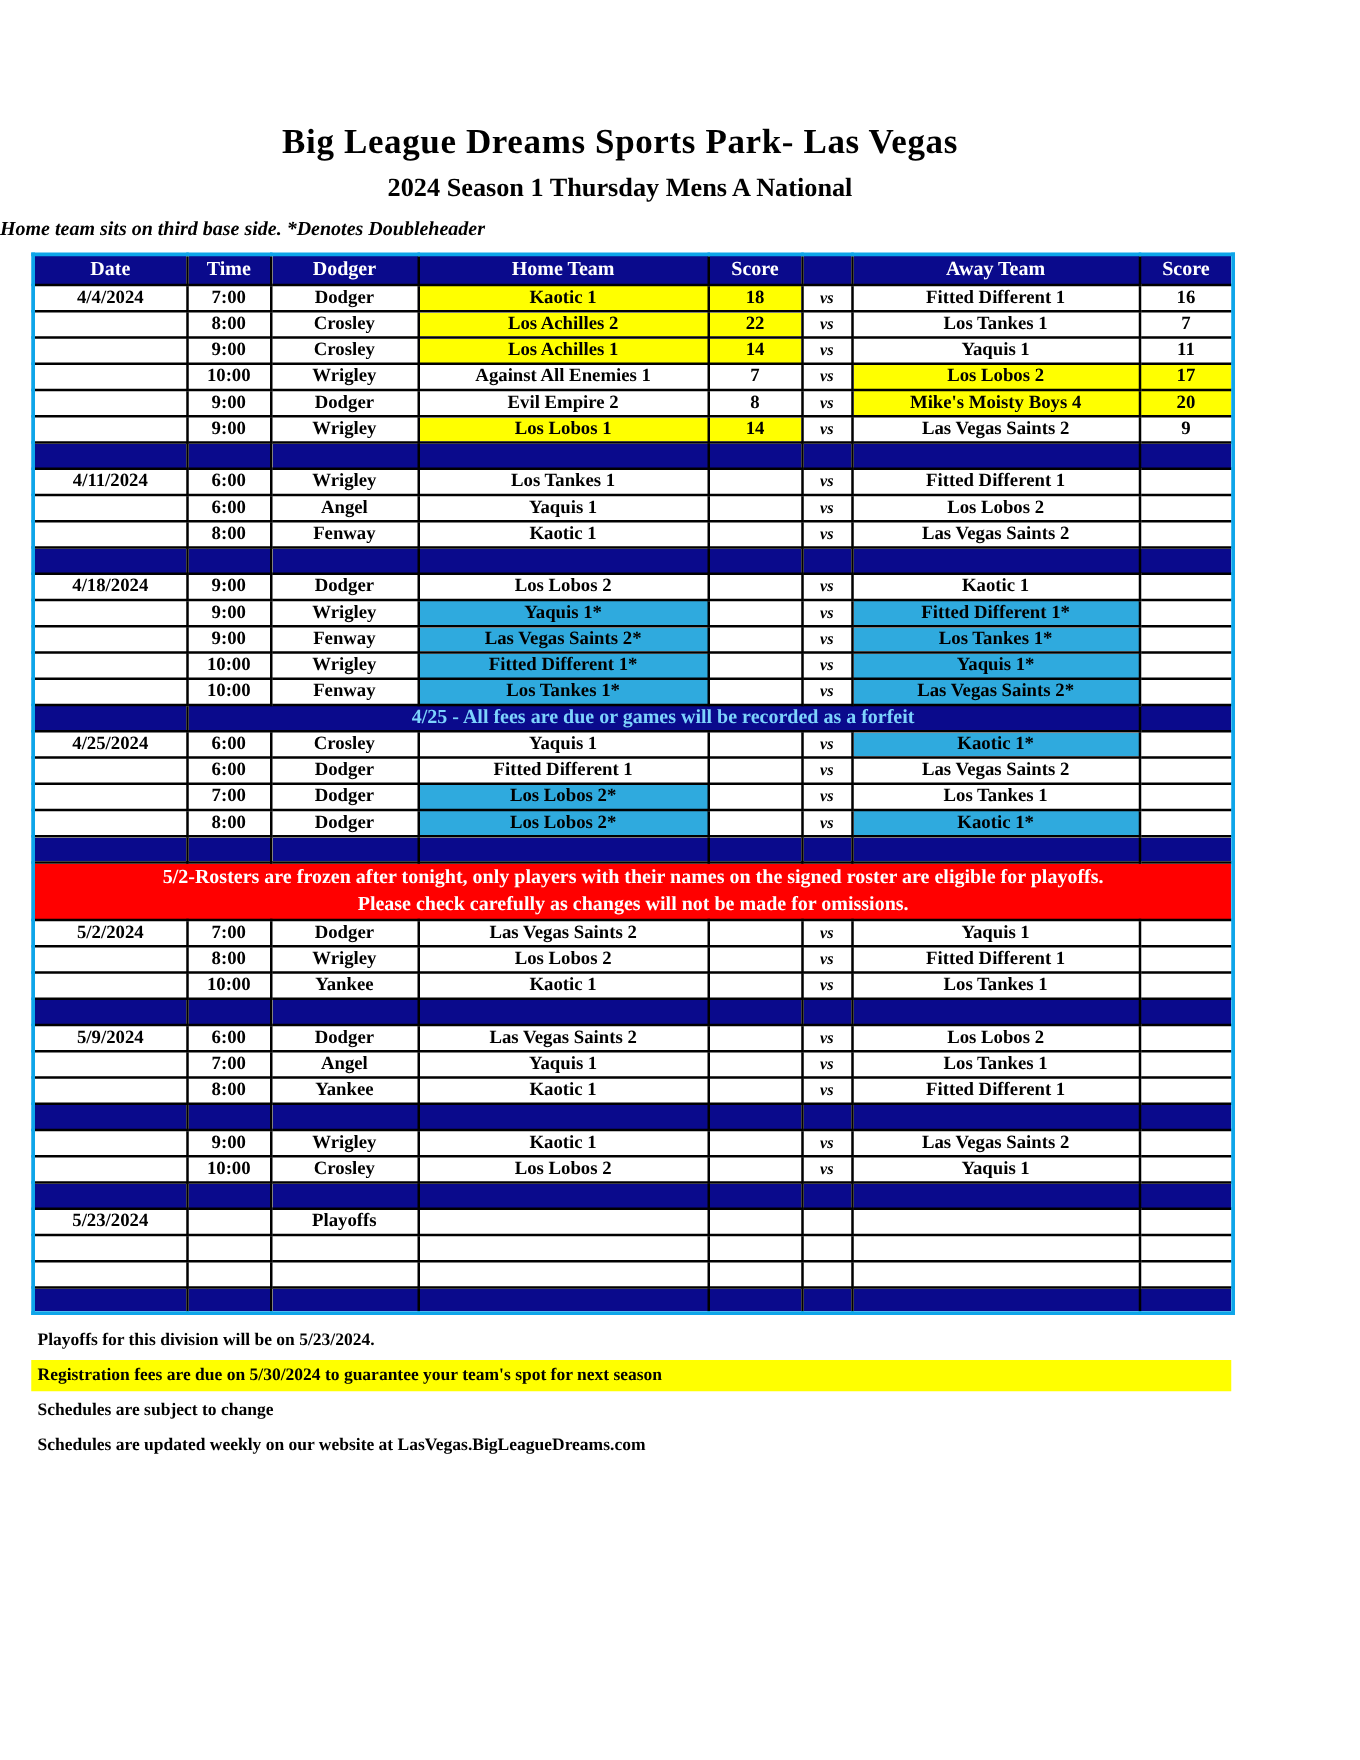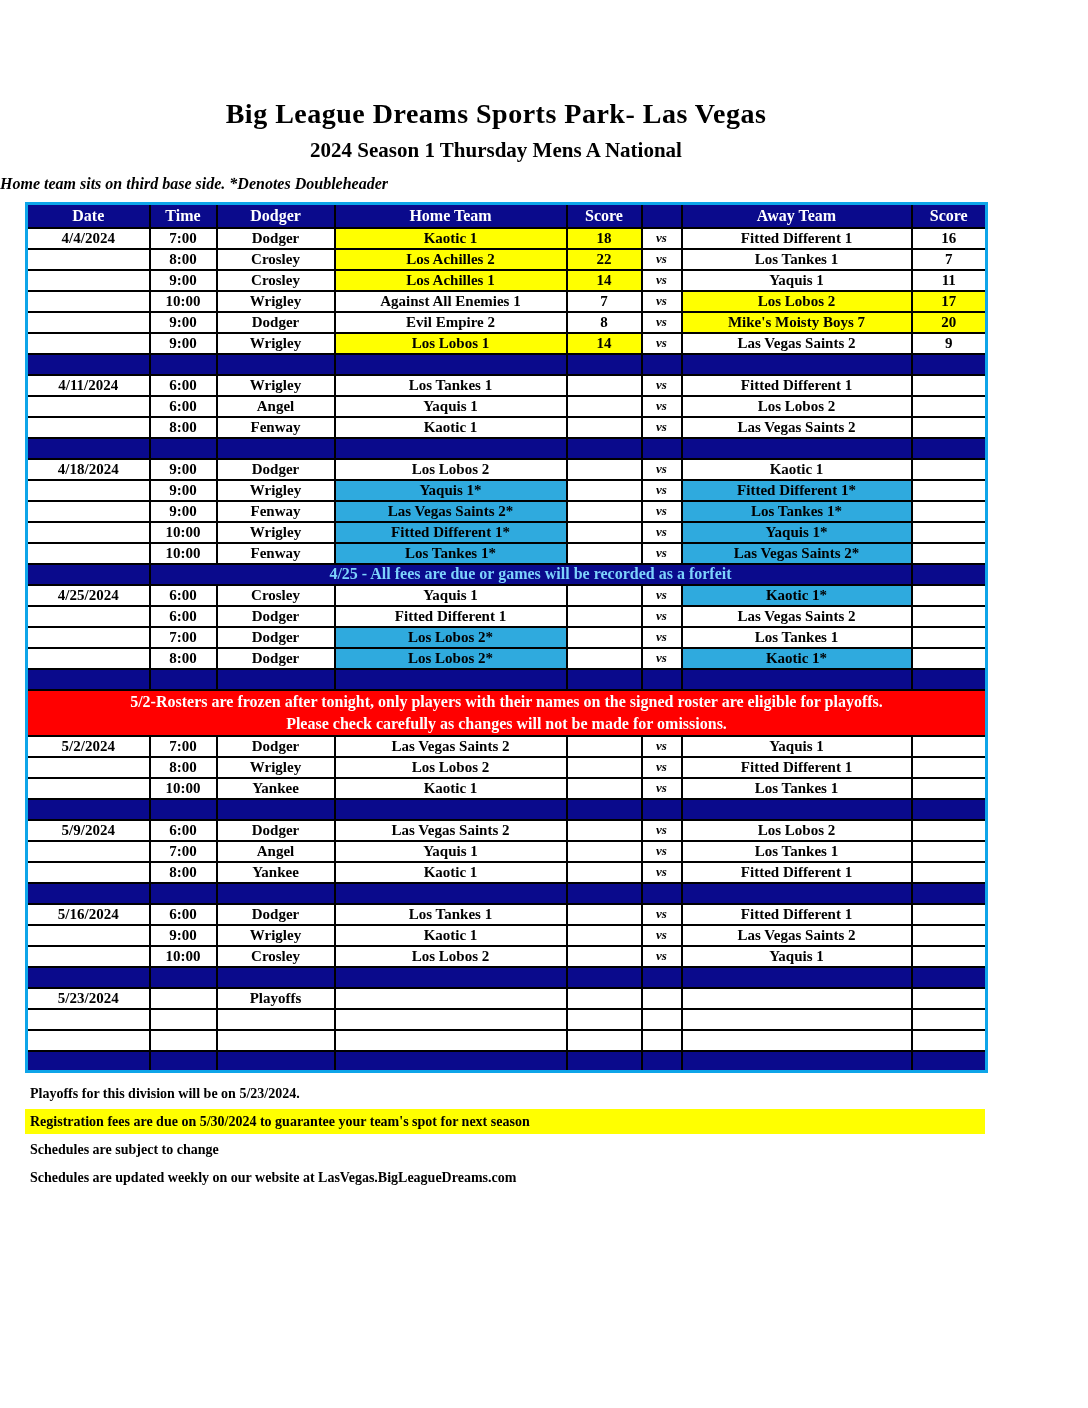--- a/index.html
+++ b/index.html
@@ -118,21 +118,21 @@
           <td class="hl-yellow">Los Lobos 2</td>
           <td class="hl-yellow">17</td>
         </tr>
         <tr>
           <td></td>
           <td>9:00</td>
           <td>Dodger</td>
           <td>Evil Empire 2</td>
           <td>8</td>
           <td class="vs">vs</td>
-          <td class="hl-yellow">Mike's Moisty Boys 7</td>
+          <td class="hl-yellow">Mike's Moisty Boys 4</td>
           <td class="hl-yellow">20</td>
         </tr>
         <tr>
           <td></td>
           <td>9:00</td>
           <td>Wrigley</td>
           <td class="hl-yellow">Los Lobos 1</td>
           <td class="hl-yellow">14</td>
           <td class="vs">vs</td>
           <td>Las Vegas Saints 2</td>
@@ -371,30 +371,20 @@
         </tr>
         <tr>
           <td class="sep"></td>
           <td class="sep"></td>
           <td class="sep"></td>
           <td class="sep"></td>
           <td class="sep"></td>
           <td class="sep"></td>
           <td class="sep"></td>
           <td class="sep"></td>
-        </tr>
-        <tr>
-          <td>5/16/2024</td>
-          <td>6:00</td>
-          <td>Dodger</td>
-          <td>Los Tankes 1</td>
-          <td></td>
-          <td class="vs">vs</td>
-          <td>Fitted Different 1</td>
-          <td></td>
         </tr>
         <tr>
           <td></td>
           <td>9:00</td>
           <td>Wrigley</td>
           <td>Kaotic 1</td>
           <td></td>
           <td class="vs">vs</td>
           <td>Las Vegas Saints 2</td>
           <td></td>

